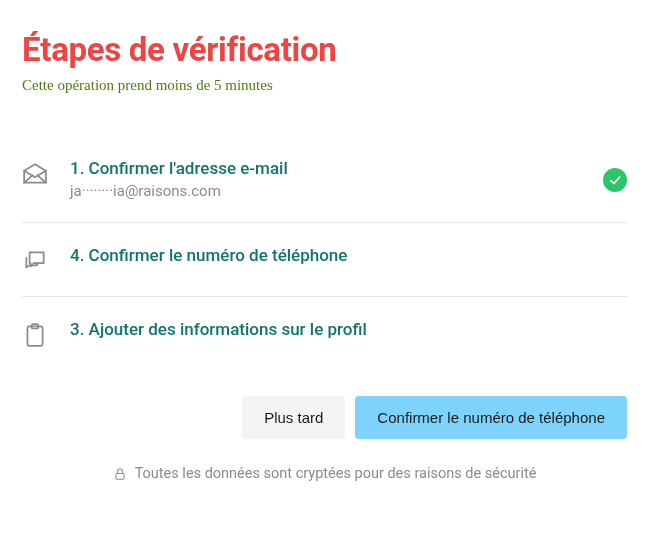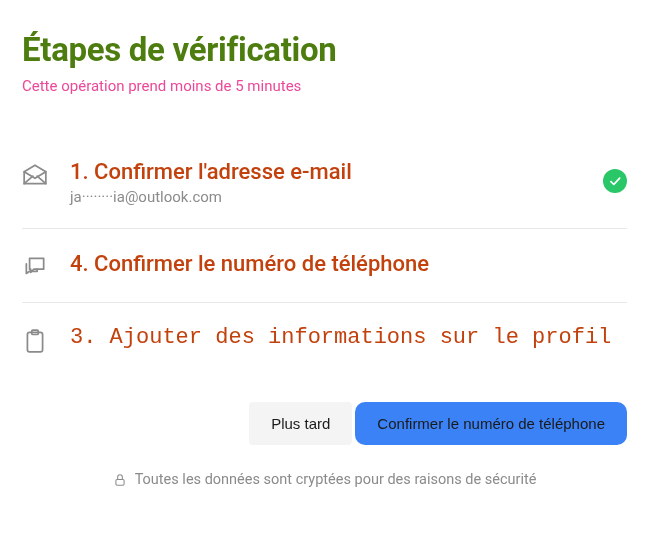--- a/index.html
+++ b/index.html
@@ -7,60 +7,60 @@
       font-family: -apple-system, BlinkMacSystemFont, "Segoe UI", Roboto, Helvetica, Arial, sans-serif;
       background: #ffffff;
       width: 649px;
       height: 556px;
       padding: 30px 22px 20px 22px;
       color: #1a1a1a;
     }
     .title {
       font-size: 33px;
       font-weight: 700;
-      color: #4d7c0f;
+      color: #ef4444;
       margin-bottom: 8px;
       letter-spacing: -0.3px;
     }
     .subtitle {
       font-size: 15px;
-      color: #ec4899;
+      color: #4d7c0f;
       margin-bottom: 42px;
+      font-family: Liberation Serif, serif;
     }
     .steps {
       display: flex;
       flex-direction: column;
     }
     .step {
       display: flex;
       align-items: flex-start;
       padding: 22px 0;
       border-bottom: 1px solid #e8e8e8;
       position: relative;
     }
     .step:last-of-type {
       border-bottom: none;
-      font-family: Liberation Mono, monospace;
     }
     .step-icon {
       width: 26px;
       height: 26px;
       flex-shrink: 0;
       margin-right: 22px;
       margin-top: 3px;
       color: #8b8b8b;
     }
     .step-icon svg { width: 100%; height: 100%; }
     .step-body {
       flex: 1;
     }
     .step-title {
-      font-size: 22px;
+      font-size: 17px;
       font-weight: 500;
-      color: #c2410c;
+      color: #0f766e;
       margin-bottom: 4px;
     }
     .step-desc {
       font-size: 15px;
       color: #8b8b8b;
     }
     .step-status {
       width: 24px;
       height: 24px;
       border-radius: 50%;
@@ -68,39 +68,38 @@
       display: flex;
       align-items: center;
       justify-content: center;
       flex-shrink: 0;
       margin-top: 10px;
     }
     .step-status svg { width: 14px; height: 14px; }
     .buttons {
       display: flex;
       justify-content: flex-end;
-      gap: 3px;
+      gap: 10px;
       margin-top: 26px;
     }
     .btn {
       font-size: 15px;
       font-weight: 500;
       padding: 13px 22px;
       border: none;
       border-radius: 4px;
       cursor: pointer;
     }
     .btn-secondary {
       background: #f4f4f4;
       color: #1a1a1a;
     }
     .btn-primary {
-      background: #3b82f6;
+      background: #7dd3fc;
       color: #1a1a1a;
-      border-radius: 10px;
     }
     .footer {
       display: flex;
       align-items: center;
       justify-content: center;
       gap: 8px;
       margin-top: 26px;
       color: #8b8b8b;
       font-size: 14.5px;
       text-align: center;
@@ -124,21 +123,21 @@
     <span class="step-icon">
       <svg viewBox="0 0 24 24" fill="none" stroke="currentColor" stroke-width="1.6" stroke-linecap="round" stroke-linejoin="round">
         <path d="M2 9 L12 3 L22 9 L22 20 L2 20 Z"></path>
         <path d="M2 9 L12 15 L22 9"></path>
         <path d="M2 20 L10 13"></path>
         <path d="M22 20 L14 13"></path>
       </svg>
     </span>
     <div class="step-body">
       <div class="step-title">1. Confirmer l'adresse e-mail</div>
-      <div class="step-desc">ja········ia@outlook.com</div>
+      <div class="step-desc">ja········ia@raisons.com</div>
     </div>
     <span class="step-status">
       <svg viewBox="0 0 24 24" fill="none" stroke="#ffffff" stroke-width="3" stroke-linecap="round" stroke-linejoin="round">
         <polyline points="5 13 10 18 20 7"></polyline>
       </svg>
     </span>
   </div>
 
   <div class="step">
     <span class="step-icon">

